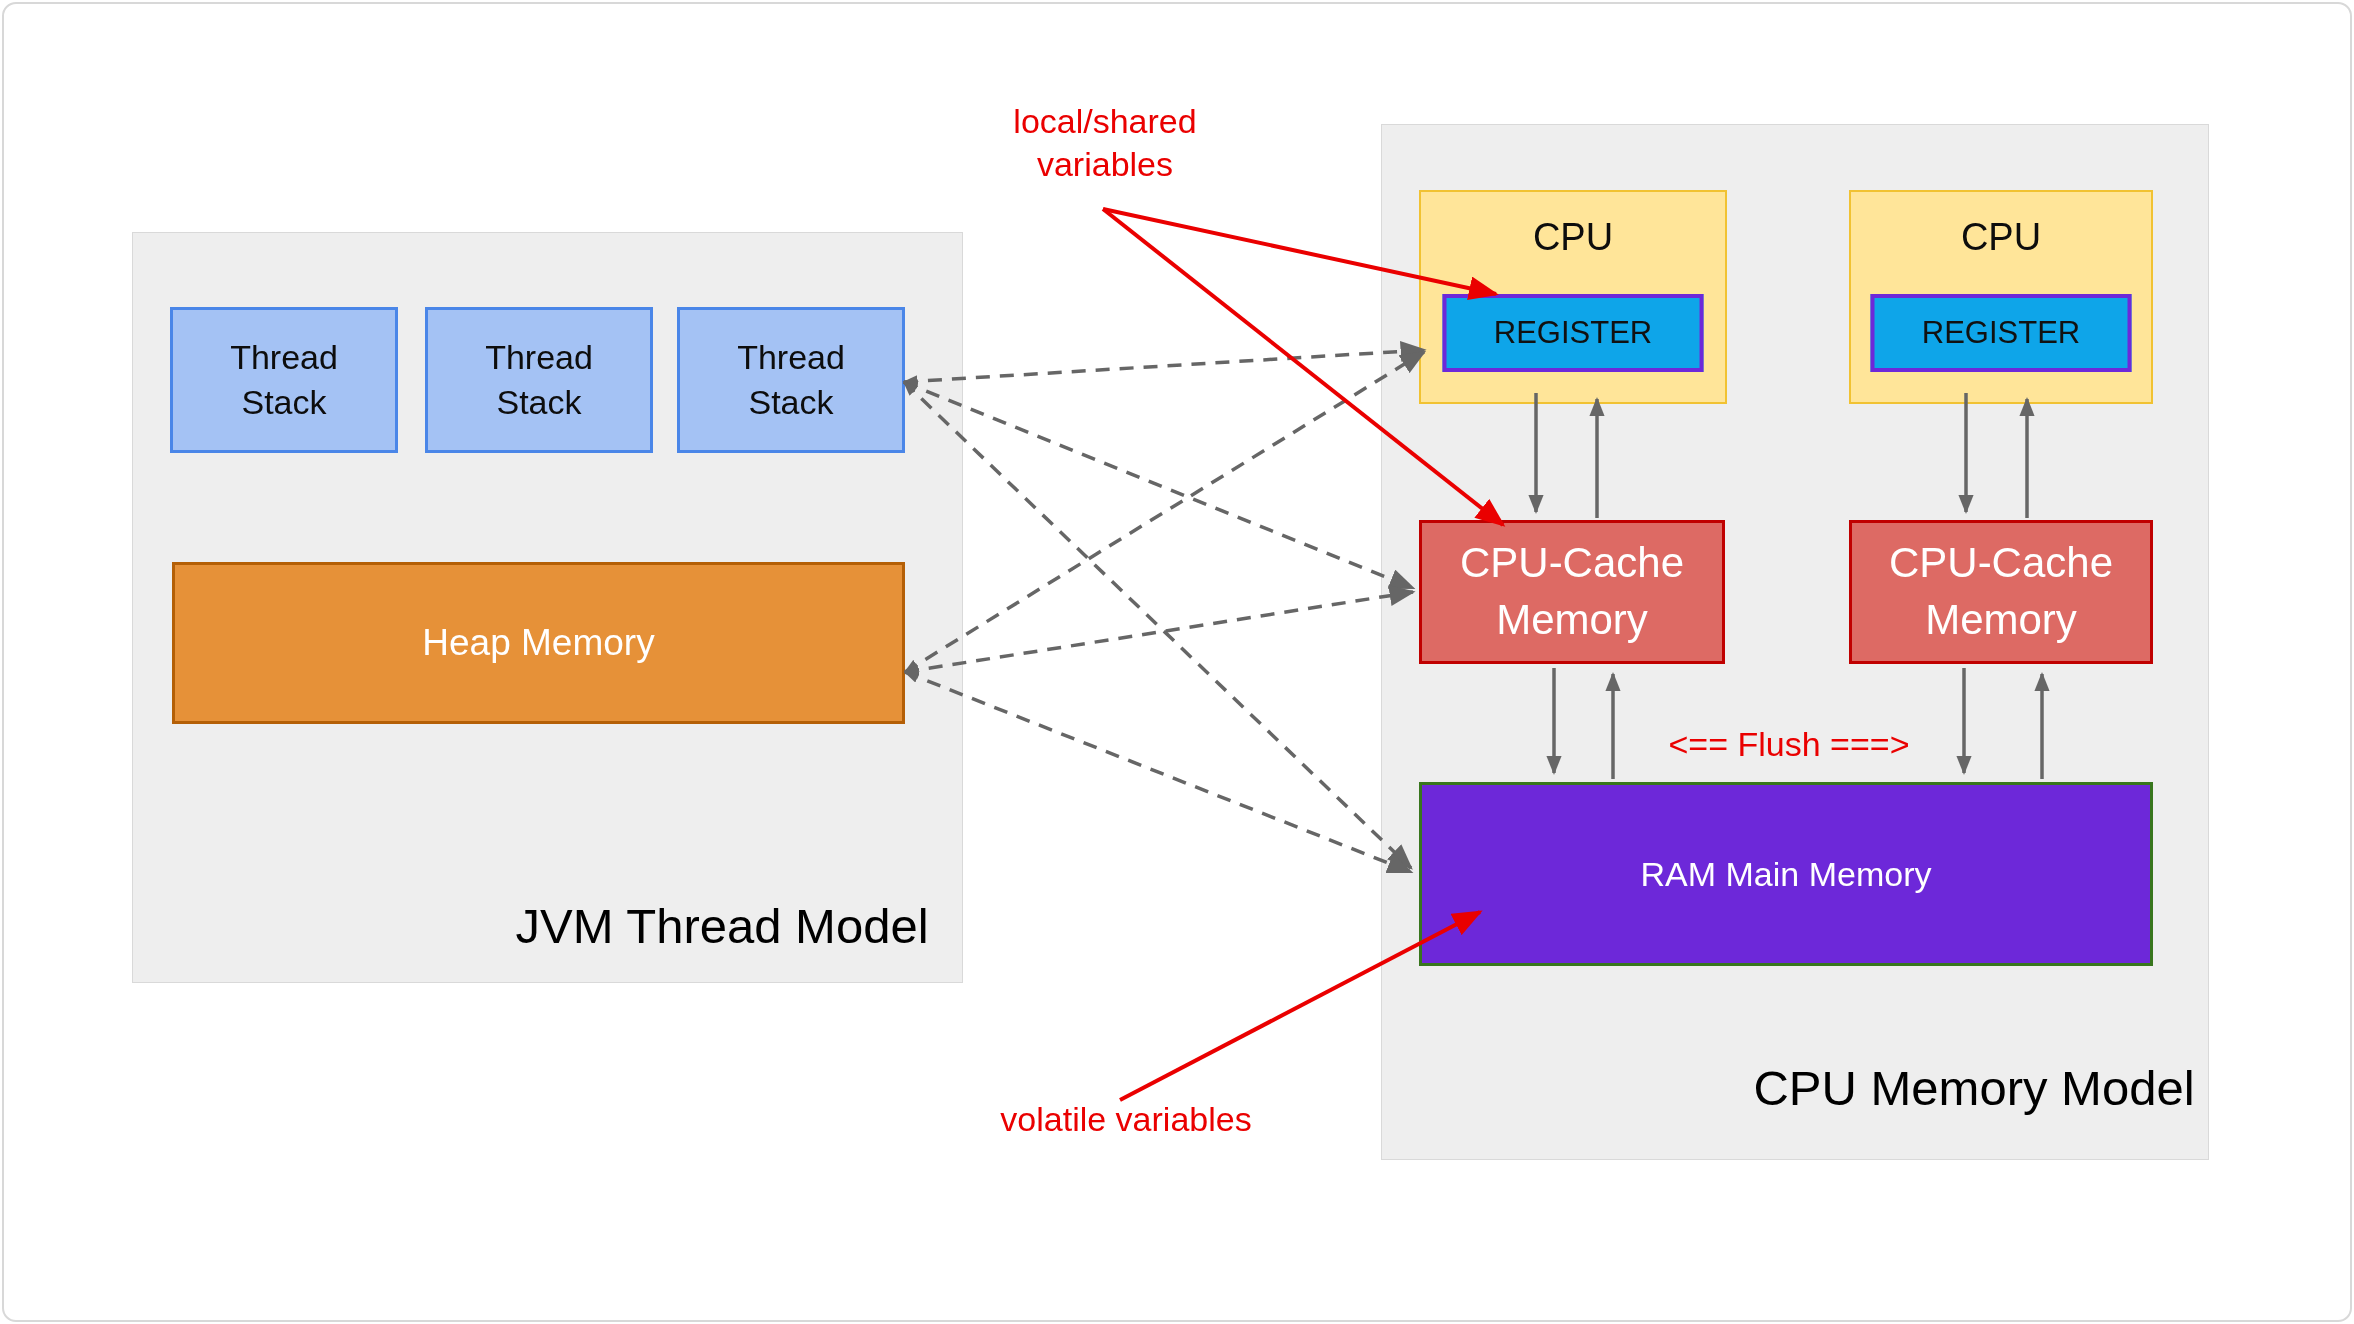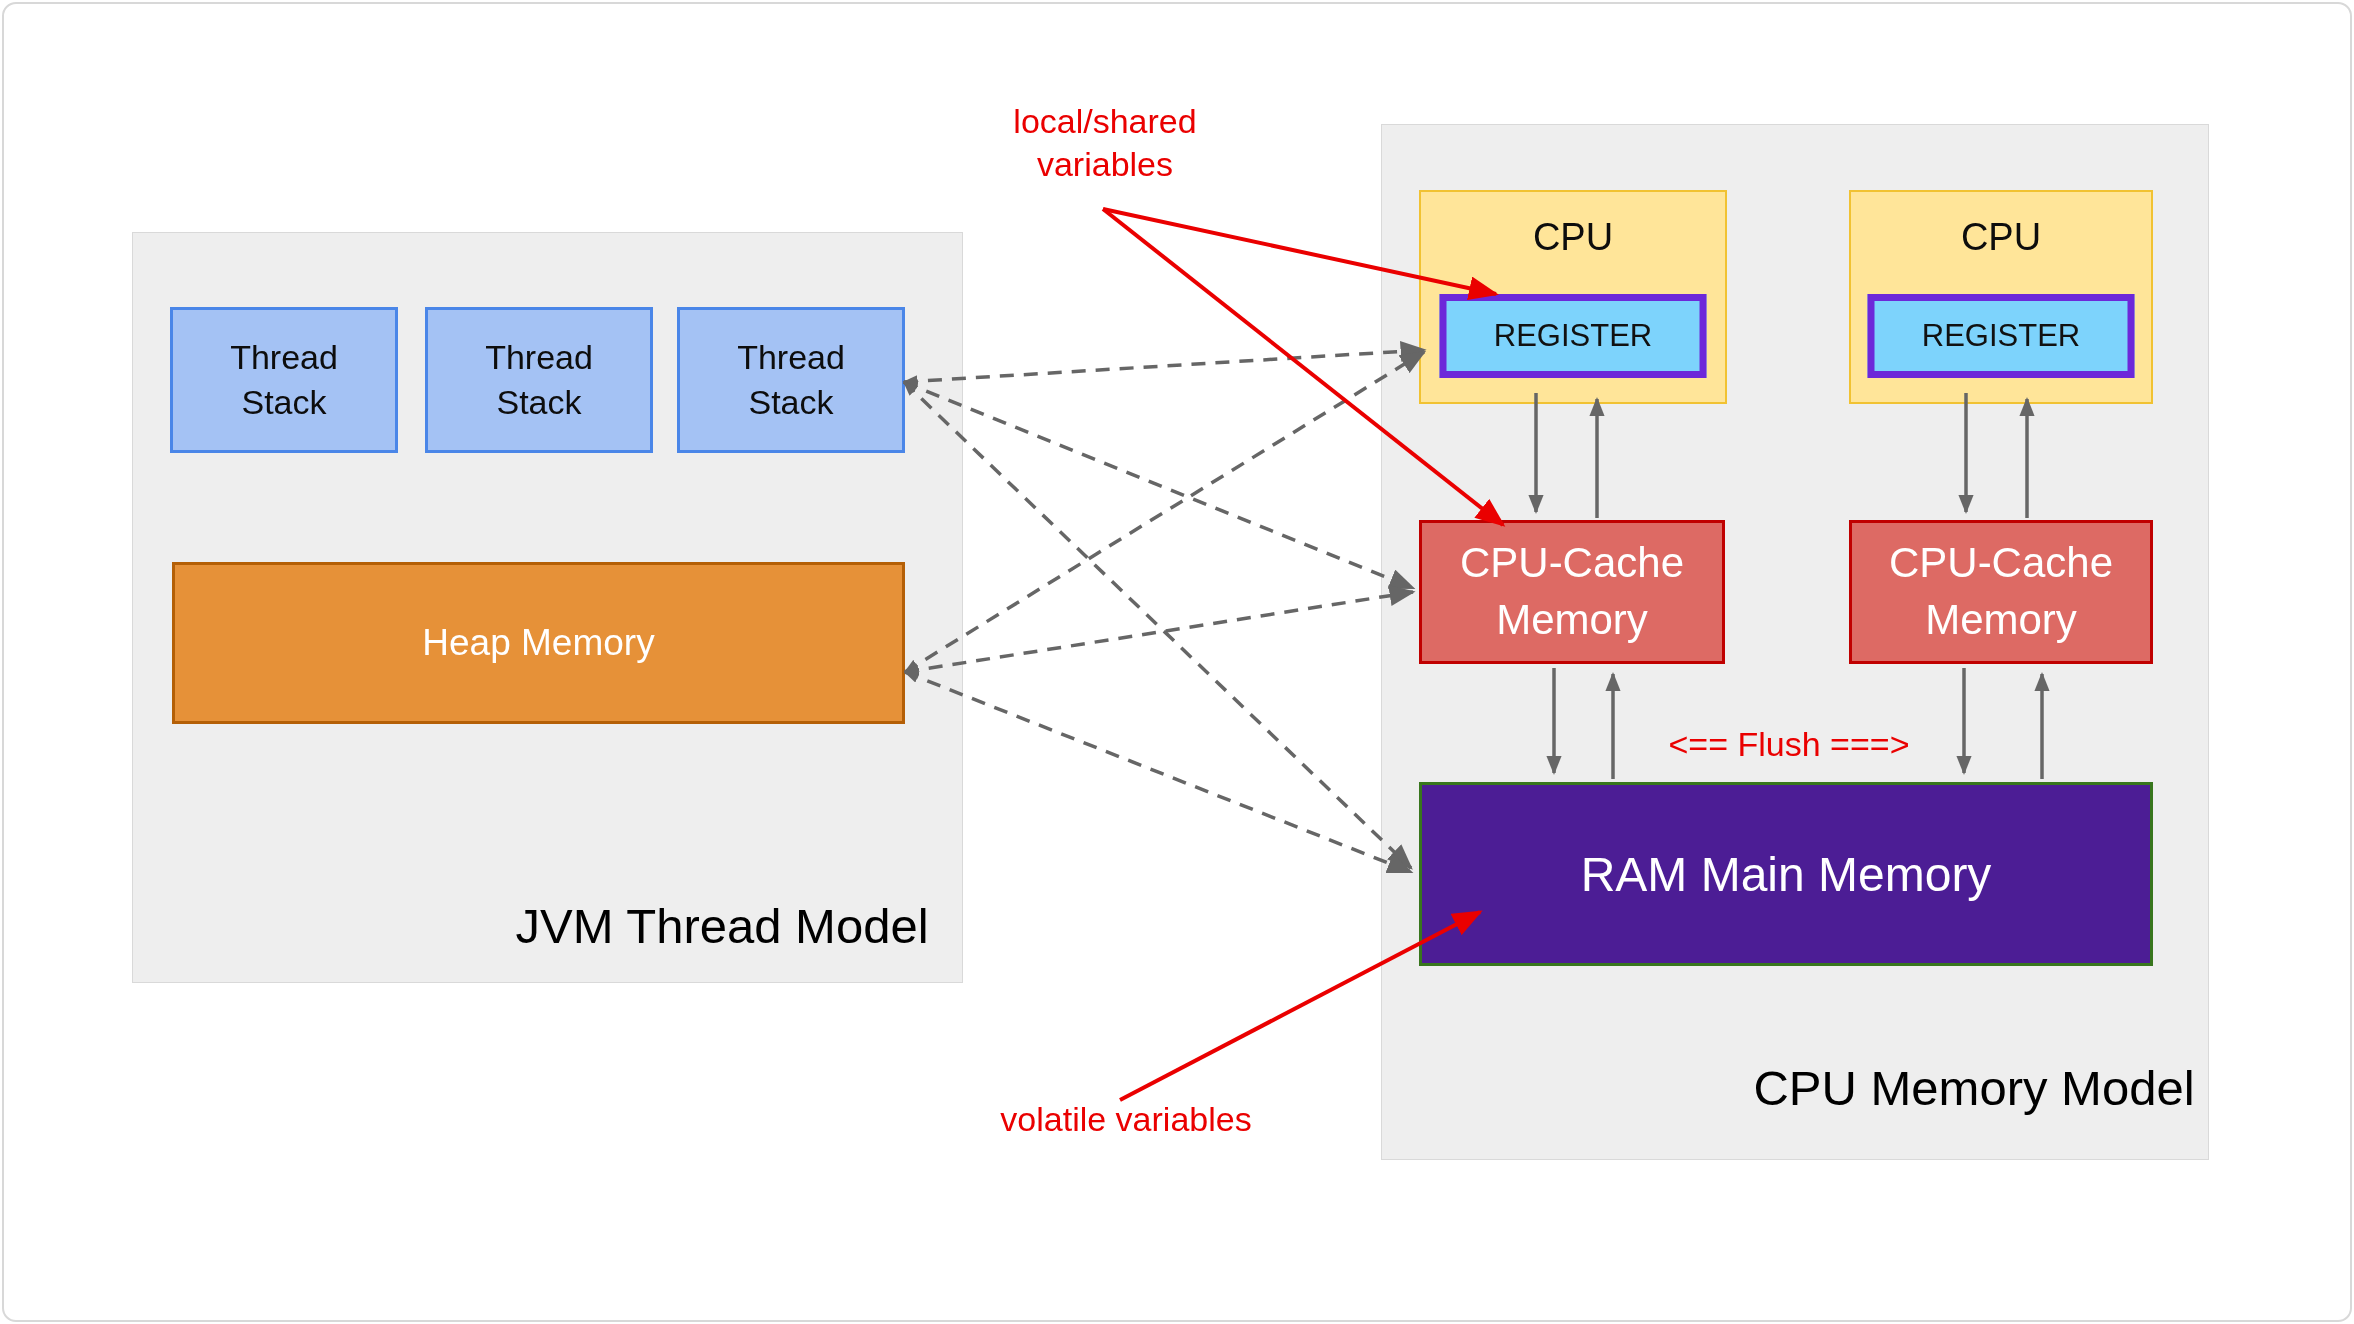--- a/index.html
+++ b/index.html
@@ -5,23 +5,23 @@
   html,body{margin:0;padding:0;background:#ffffff;}
   body{width:2354px;height:1324px;position:relative;font-family:"Liberation Sans",sans-serif;}
   .frame{position:absolute;left:2px;top:2px;width:2346px;height:1316px;border:2px solid #d8d8d8;border-radius:14px;background:#ffffff;}
   .abs{position:absolute;box-sizing:border-box;}
   .panel{background:#eeeeee;border:1px solid #d9d9d9;}
   .node{display:flex;align-items:center;justify-content:center;text-align:center;white-space:pre-line;}
   .thread-stack{background:#a4c2f4;border:3px solid #4a86e8;color:#0d0d0d;font-size:34px;line-height:1.32;}
   .heap{background:#e69138;border:3px solid #b45f06;color:#ffffff;font-size:37px;}
   .cpu-box{background:#ffe599;border:2px solid #f1c232;}
   .cpu-caption{position:absolute;left:0;top:24px;width:100%;text-align:center;font-size:38px;color:#0d0d0d;}
-  .register{position:absolute;left:50%;transform:translateX(-50%);top:102px;width:253px;height:70px;background:#7dd3fc;border:7px solid #6d28d9;color:#111;font-size:31px;}
+  .register{position:absolute;left:50%;transform:translateX(-50%);top:102px;width:253px;height:70px;background:#0ea5e9;border:4px solid #6d28d9;color:#111;font-size:31px;}
   .cache{background:#dd6a64;border:3px solid #c00000;color:#ffffff;font-size:42px;line-height:1.35;}
-  .ram{background:#4c1d95;border:3px solid #38761d;color:#ffffff;font-size:48px;}
+  .ram{background:#6d28d9;border:3px solid #38761d;color:#ffffff;font-size:34px;}
   .panel-title{font-size:49px;color:#000000;text-align:center;}
   .red-note{color:#ea0000;font-size:34px;line-height:1.25;text-align:center;white-space:pre-line;}
   svg.overlay{position:absolute;left:0;top:0;pointer-events:none;}
   .dash{stroke:#666666;stroke-width:3.5;stroke-dasharray:14 10;fill:none;}
   .solid{stroke:#666666;stroke-width:3.5;fill:none;}
   .redline{stroke:#ea0000;stroke-width:4;fill:none;}
 </style>
 </head>
 <body>
 

